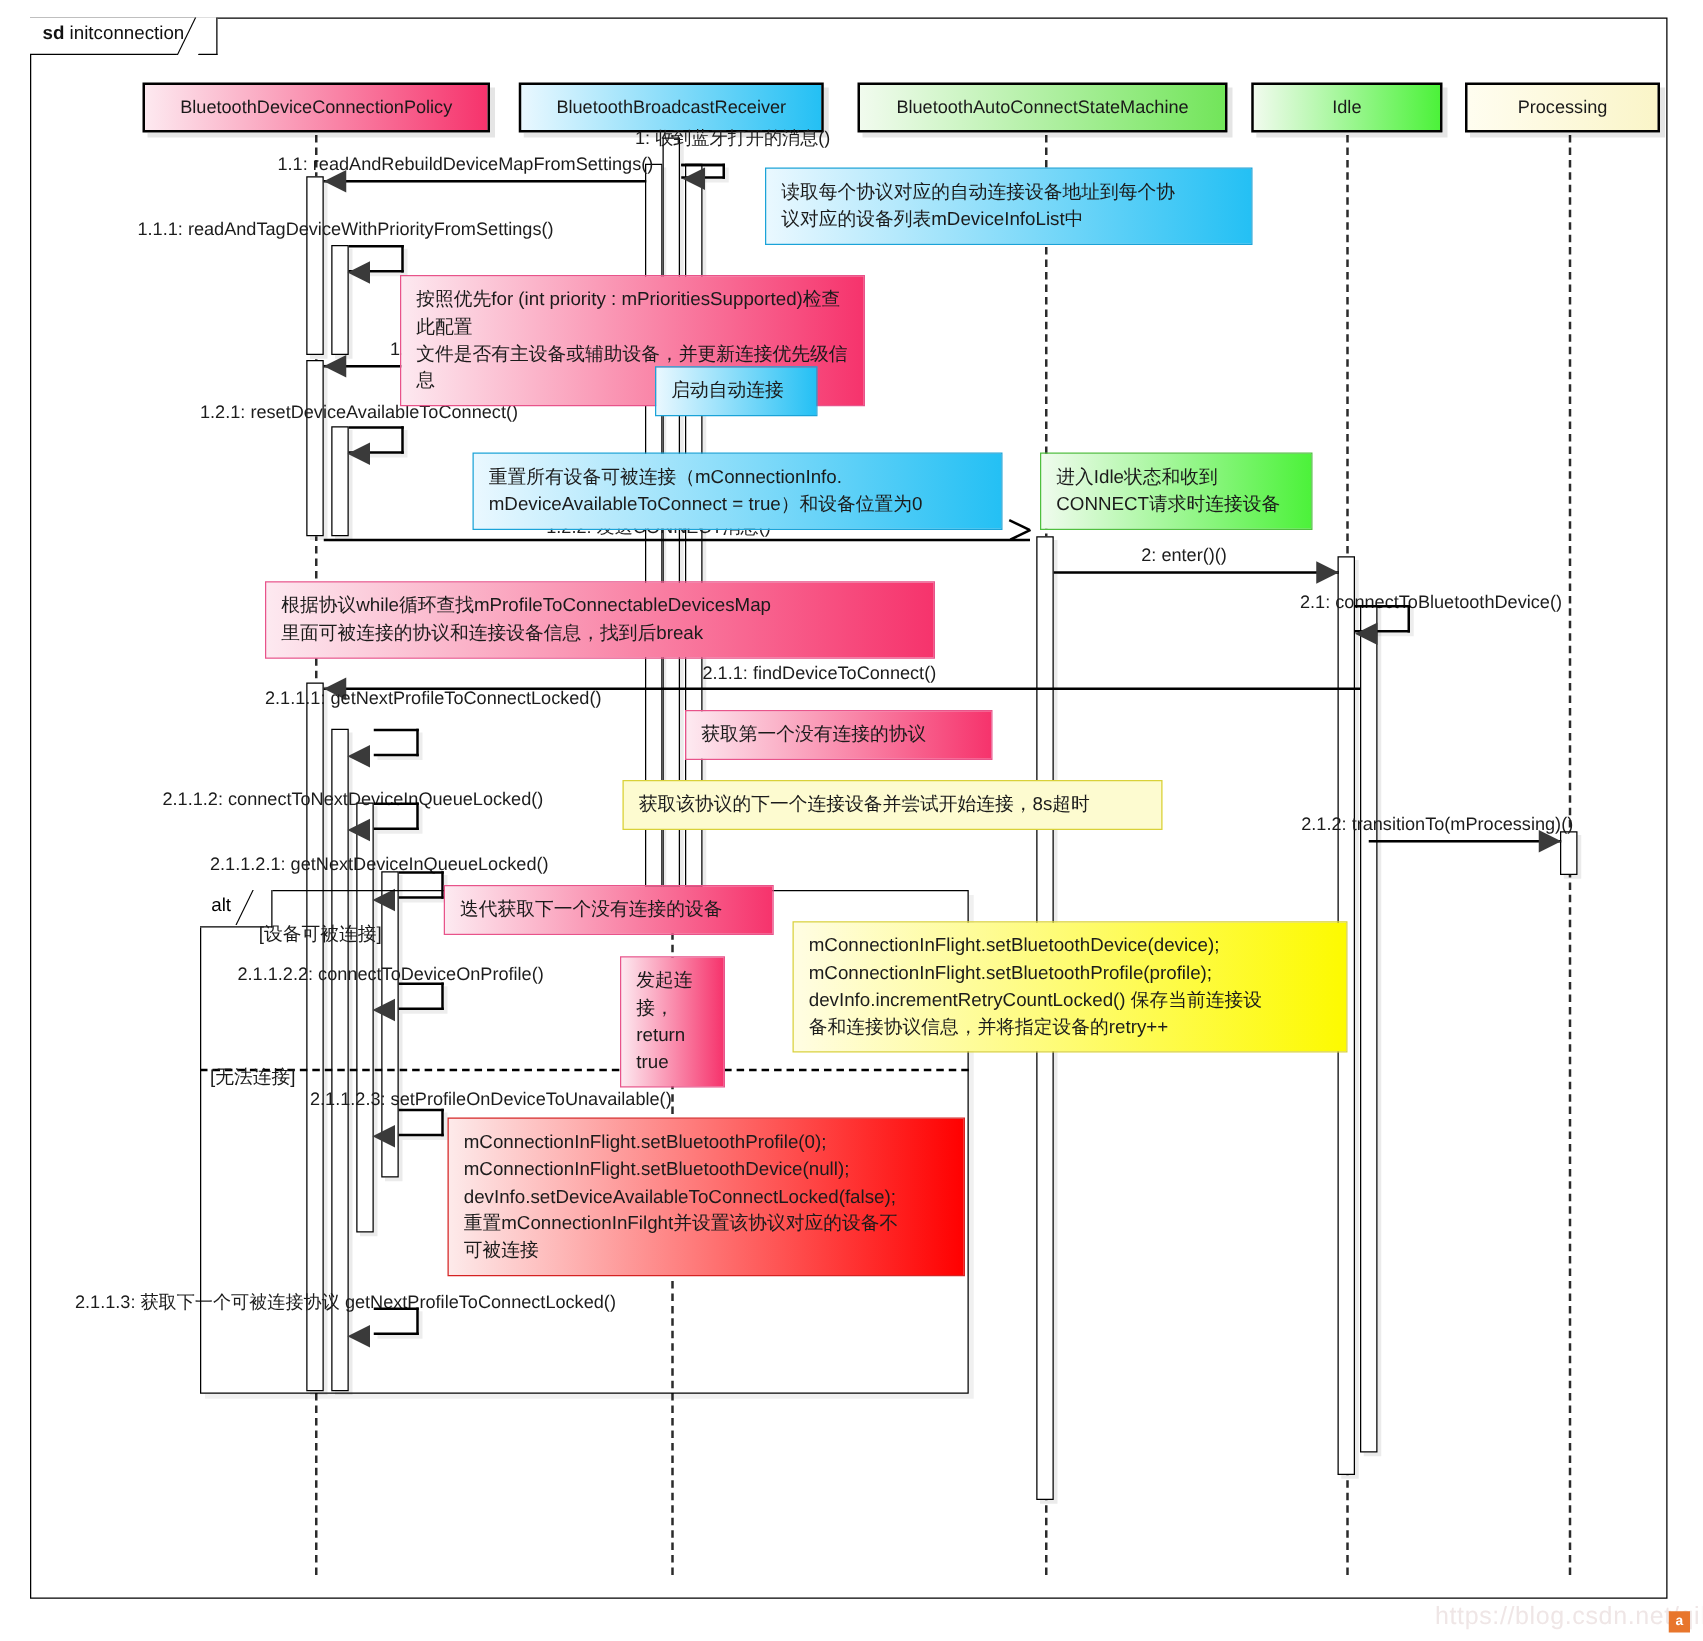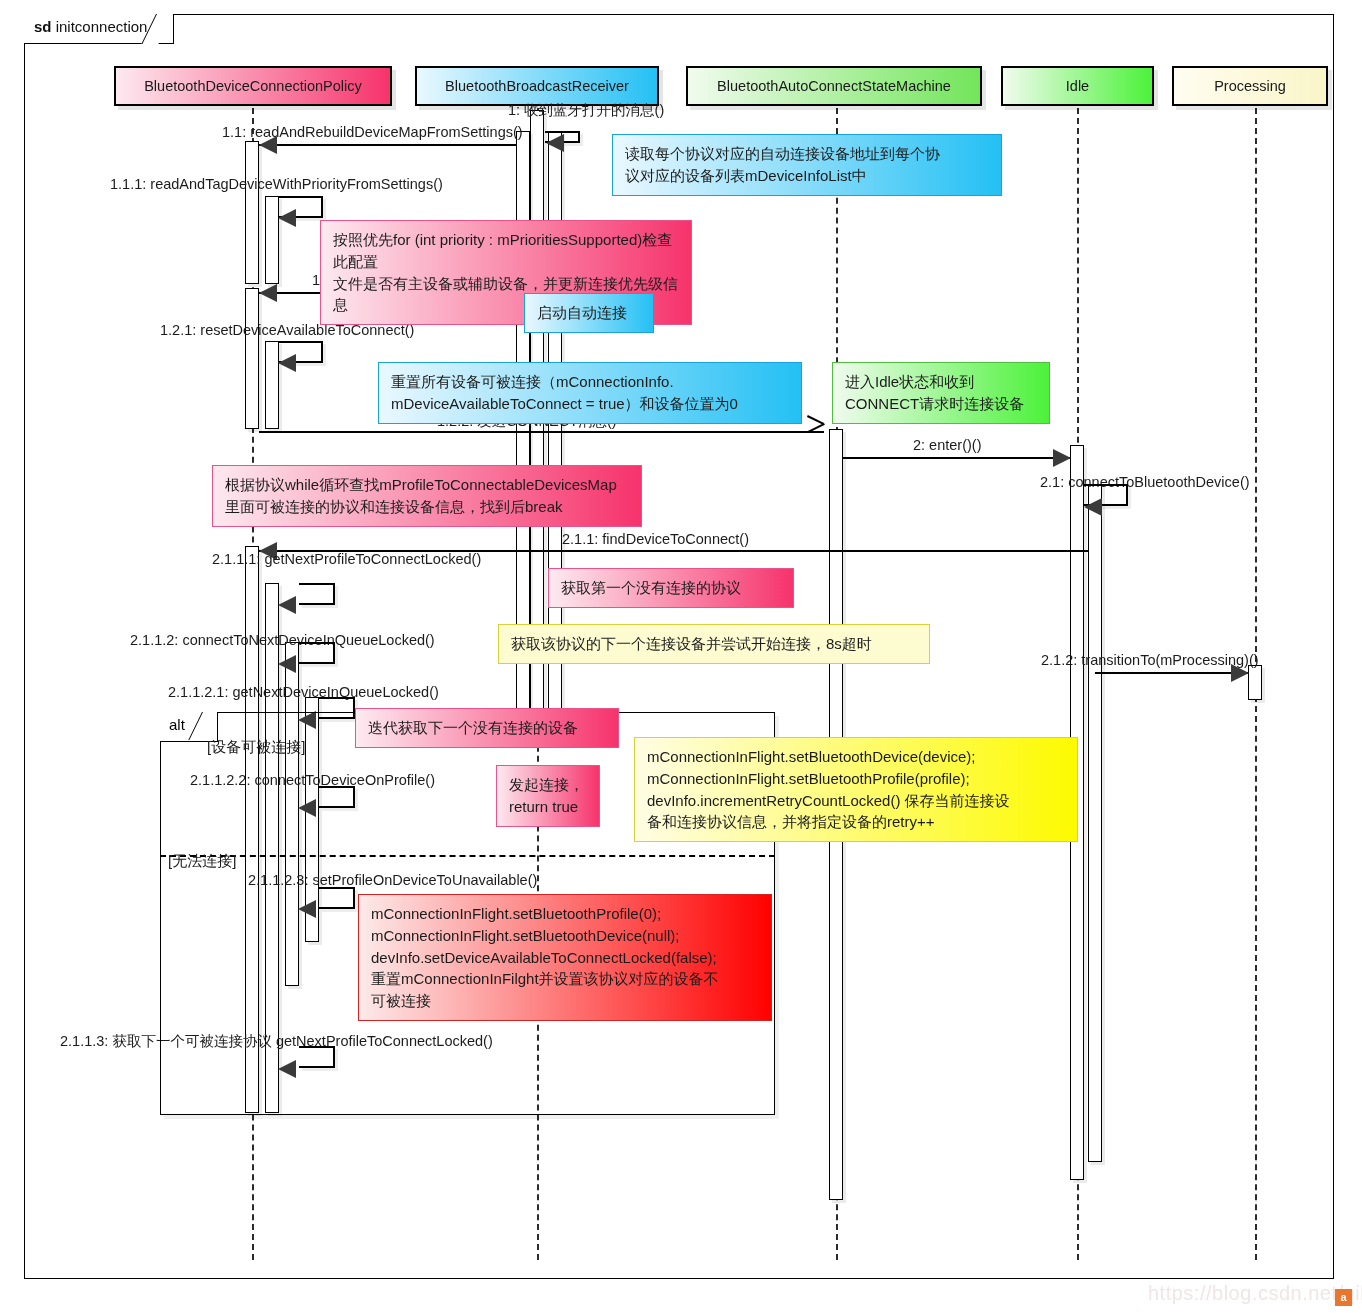--- a/index.html
+++ b/index.html
@@ -212,38 +212,38 @@
   <div class="note blue" style="left:378px;top:362px;width:424px;">
     <div>重置所有设备可被连接（mConnectionInfo.</div>
     <div>mDeviceAvailableToConnect = true）和设备位置为0</div>
   </div>
 
   <div class="note green" style="left:832px;top:362px;width:218px;">
     <div>进入Idle状态和收到</div>
     <div>CONNECT请求时连接设备</div>
   </div>
 
-  <div class="note pink" style="left:212px;top:465px;width:430px;">
+  <div class="note pink" style="left:212px;top:465px;width:536px;">
     <div>根据协议while循环查找mProfileToConnectableDevicesMap</div>
     <div>里面可被连接的协议和连接设备信息，找到后break</div>
   </div>
 
   <div class="note pinkL" style="left:548px;top:568px;width:246px;">
     <div>获取第一个没有连接的协议</div>
   </div>
 
   <div class="note yellowL" style="left:498px;top:624px;width:432px;">
     <div>获取该协议的下一个连接设备并尝试开始连接，8s超时</div>
   </div>
 
   <div class="note pinkL" style="left:355px;top:708px;width:264px;">
     <div>迭代获取下一个没有连接的设备</div>
   </div>
 
-  <div class="note pink" style="left:496px;top:765px;width:104px;">
+  <div class="note pink" style="left:496px;top:765px;width:84px;">
     <div>发起连接，</div>
     <div>return true</div>
   </div>
 
   <div class="note yellow" style="left:634px;top:737px;width:444px;">
     <div>mConnectionInFlight.setBluetoothDevice(device);</div>
     <div> mConnectionInFlight.setBluetoothProfile(profile);</div>
     <div> devInfo.incrementRetryCountLocked() 保存当前连接设</div>
     <div>备和连接协议信息，并将指定设备的retry++</div>
   </div>

